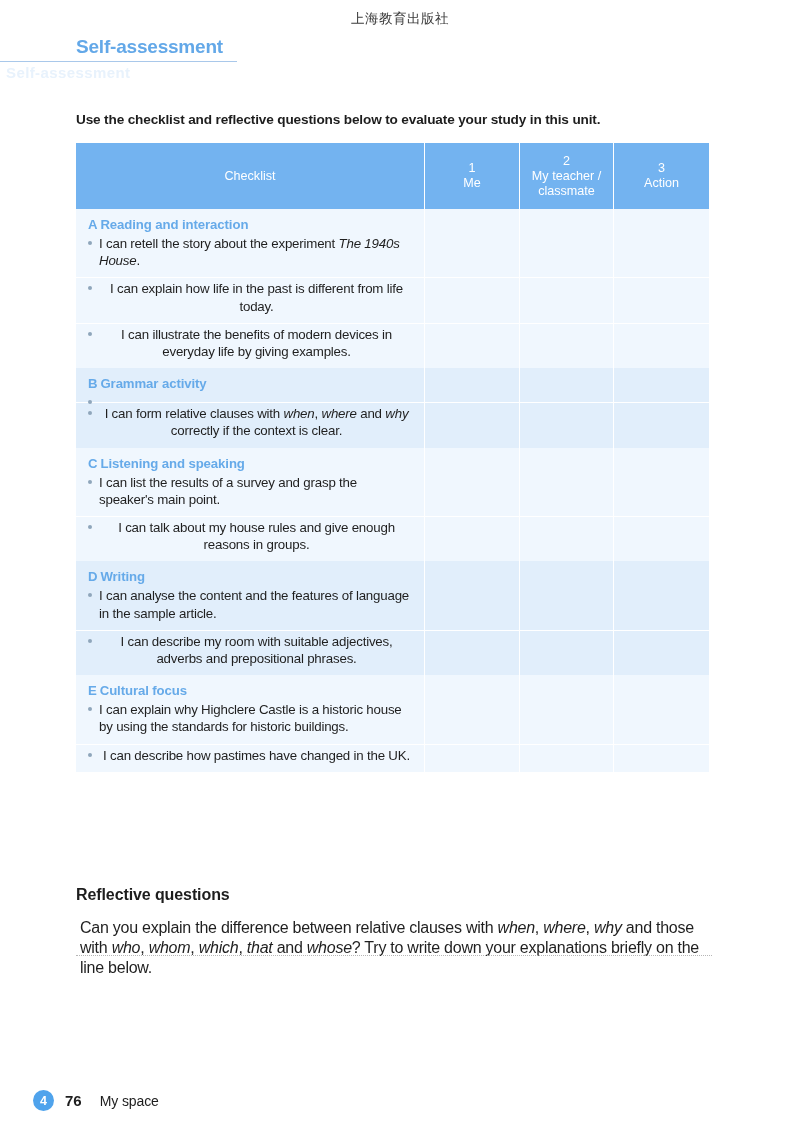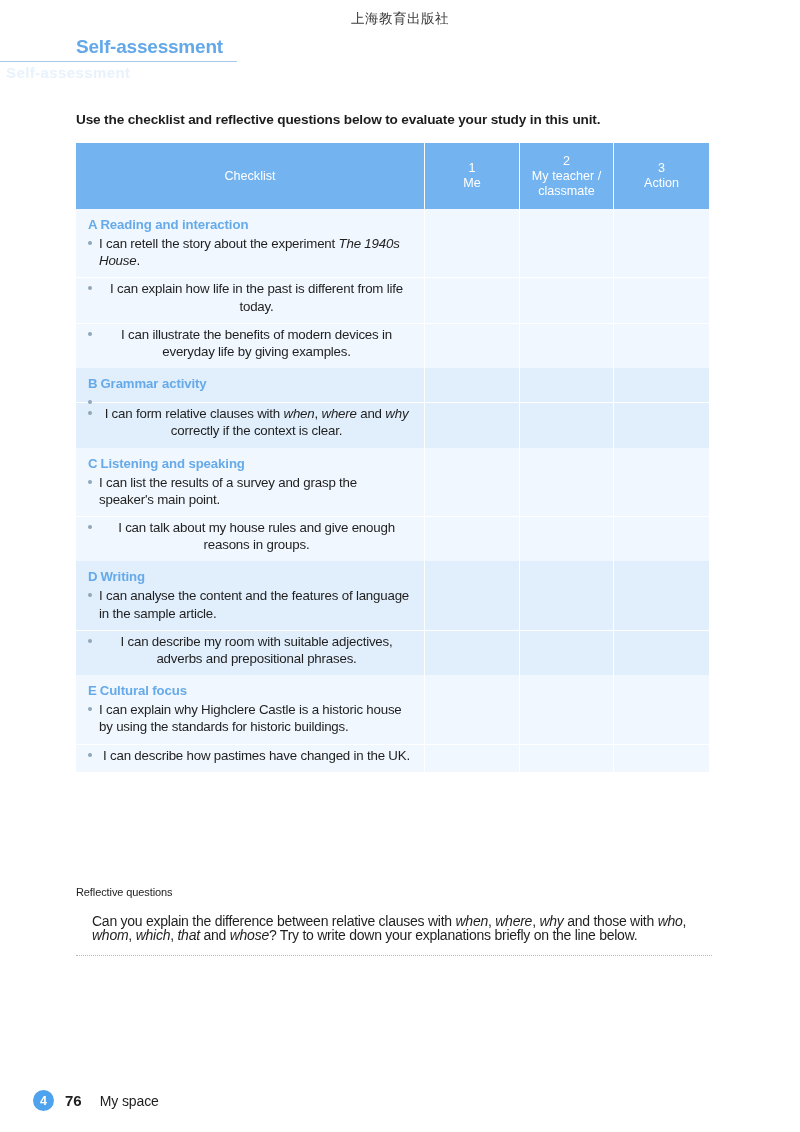--- a/index.html
+++ b/index.html
@@ -162,29 +162,29 @@
 
   
   .reflective {
     position: absolute;
     left: 76px;
     top: 886px;
     width: 636px;
   }
   .reflective h3 {
     margin: 0 0 14px 0;
-    font-size: 11px;
-    font-weight: normal;
+    font-size: 16px;
+    font-weight: bold;
     color: #1d1d1d;
     letter-spacing: -0.1px;
   }
   .reflective p {
-    margin: 16px;
-    font-size: 14px;
-    line-height: 14px;
+    margin: 4px;
+    font-size: 16px;
+    line-height: 20px;
     color: #1f1f1f;
     letter-spacing: -0.25px;
   }
   .reflective p em { font-style: italic; }
   .answer-line {
     position: absolute;
     left: 76px;
     top: 955px;
     width: 636px;
     height: 1px;

